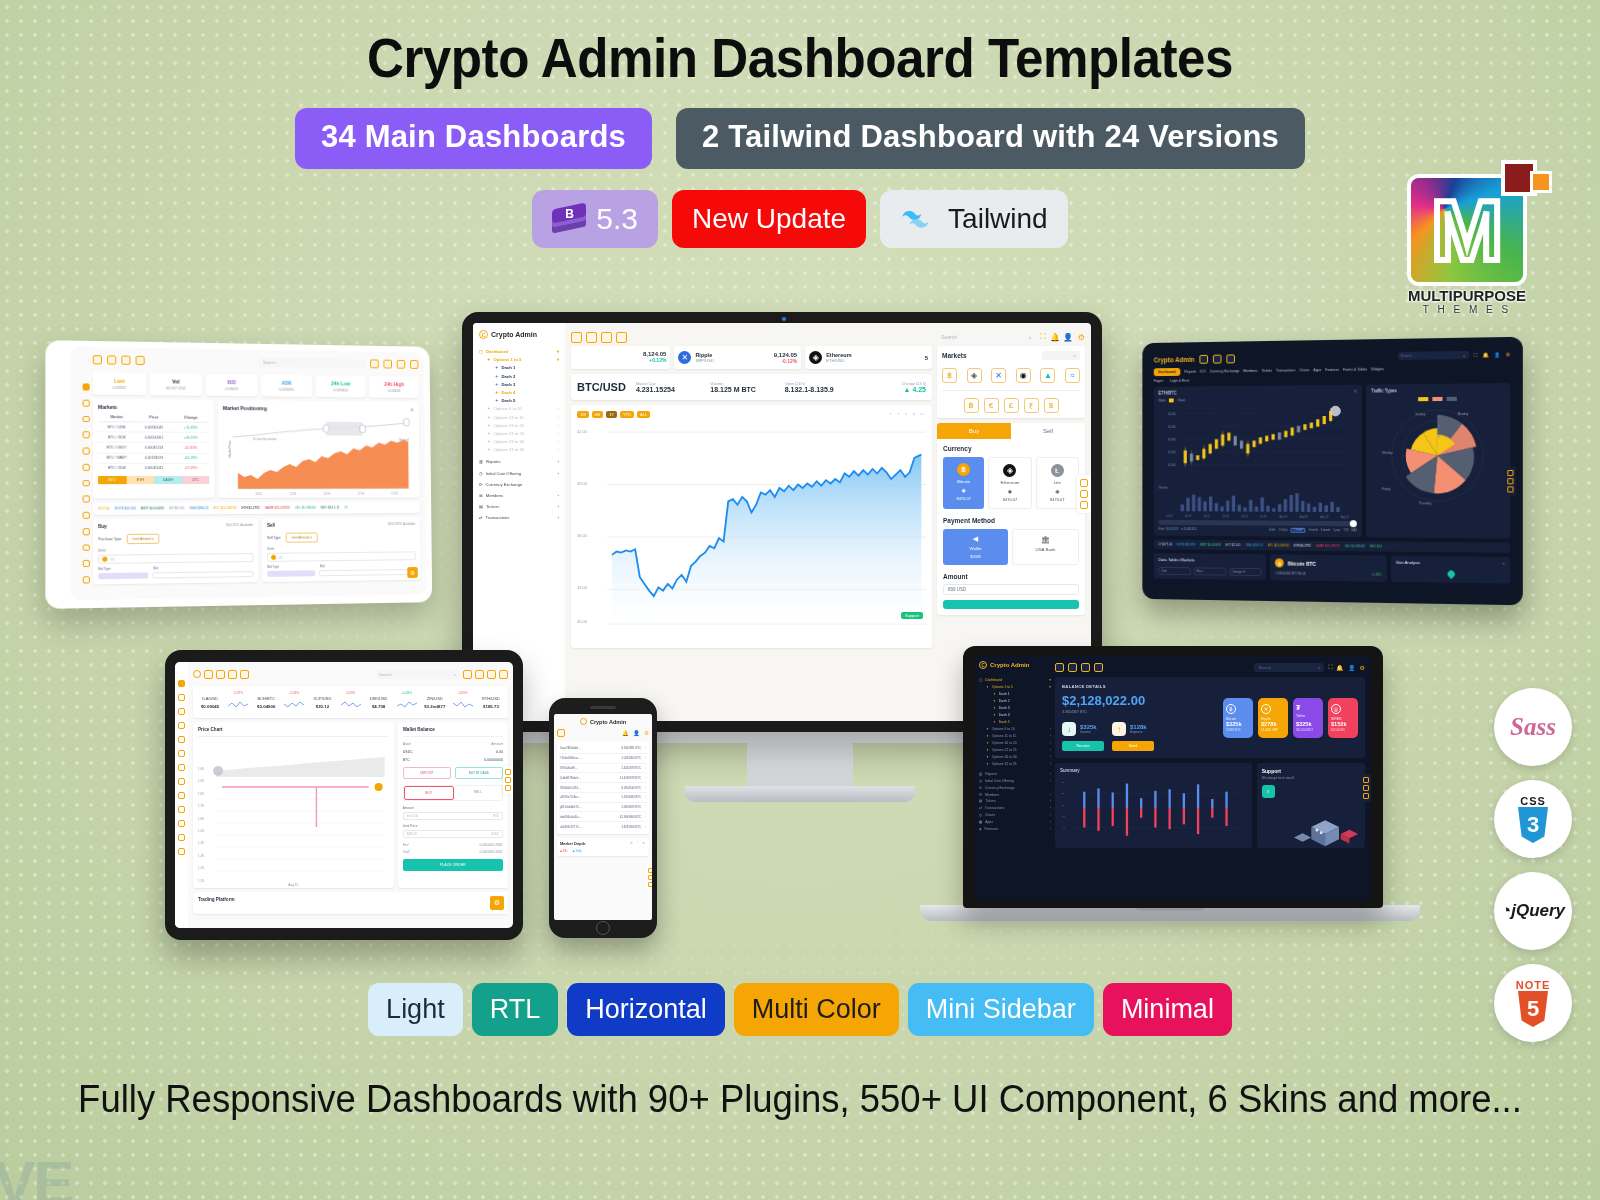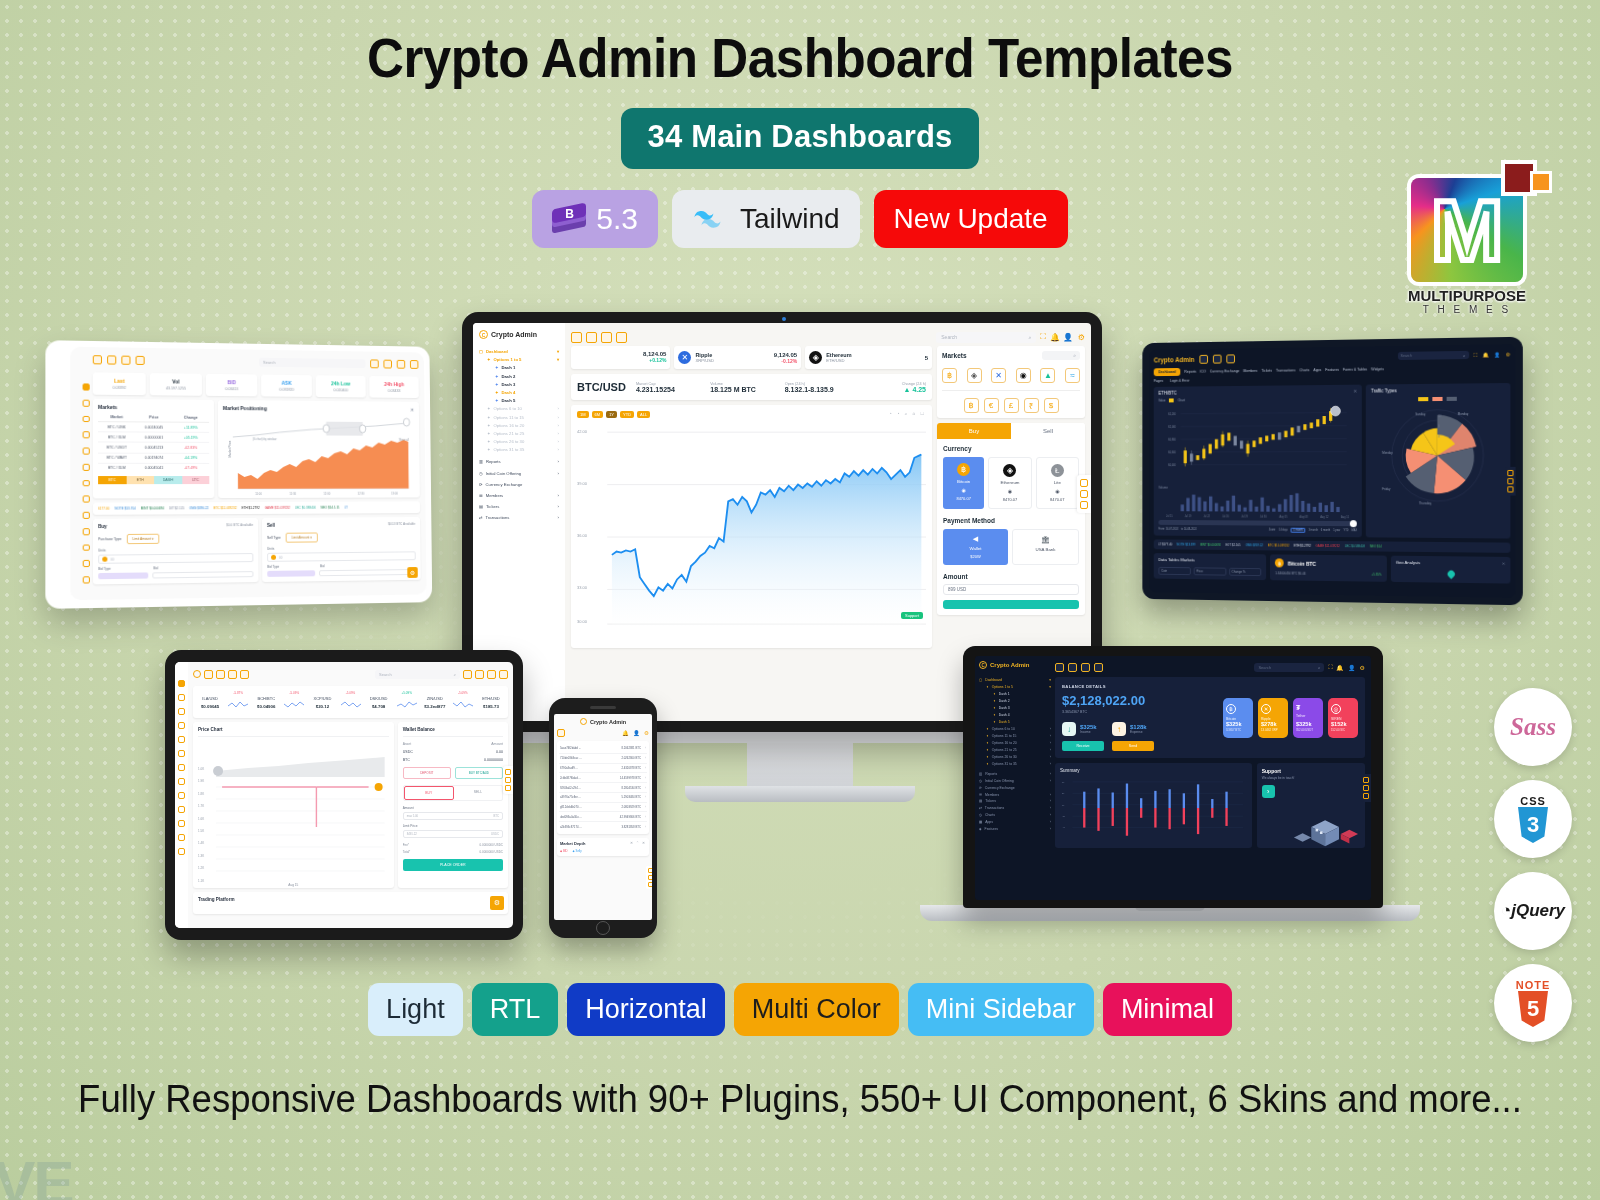--- a/index.html
+++ b/index.html
@@ -29,21 +29,21 @@
     font-family:"Liberation Sans Narrow","Liberation Sans",sans-serif;
     transform: scaleX(.93);
   }
   .pill-row{ position:absolute; top:108px; left:0; width:100%; display:flex; justify-content:center; gap:24px; }
   .pill{
     color:#fff; font-size:31px; font-weight:bold; border-radius:12px;
     padding:11px 26px 14px; letter-spacing:.2px; white-space:nowrap;
     font-family:"Liberation Sans Narrow","Liberation Sans",sans-serif;
   }
   .pill.blue{ background:#4a6cdf; }
-  .pill.amber{ background:#0f766e; }
+  .pill.amber{ background:#8b5cf6; }
   .pill.slate{ background:#4c5a63; }
 
   .badge-row{ position:absolute; top:190px; left:0; width:100%; display:flex; justify-content:center; gap:14px; align-items:center; }
   .badge{ border-radius:12px; display:flex; align-items:center; gap:10px; padding:9px 20px; height:58px; }
   .badge.bs{ background:#b9a2e3; }
   .badge.bs .lbl{ color:#fff; font-size:30px; font-weight:500; }
   .badge.tw{ background:#e9ecef; }
   .badge.tw .lbl{ color:#1a1a1a; font-size:28px; }
   .badge.nu{ background:#f60909; }
   .badge.nu .lbl{ color:#fff; font-size:28px; }
@@ -148,42 +148,43 @@
 </head>
 <body>
 
 <div class="dots-bg"></div>
 <div class="watermark">VE</div>
 
 <div class="hero-title">Crypto Admin Dashboard Templates</div>
 
 <div class="pill-row">
   <div class="pill amber">34 Main Dashboards</div>
+  <div class="pill slate">2 Tailwind Dashboard with 24 Versions</div>
 </div>
 
 <div class="badge-row">
   <div class="badge bs">
     <span class="bs-logo">
         <i></i>
         <i></i>
         <i></i>
         <b>B</b>
       </span>
     <span class="lbl">5.3</span>
   </div>
+  <div class="badge nu">
+    <span class="lbl">New Update</span>
+  </div>
   <div class="badge tw">
     <svg class="tw-logo" viewBox="0 0 48 28">
       <path d="M12 4c-5 0-8 2.6-9 7.8 1.5-2 3.25-2.75 5.25-2.25 1.14.28 1.95 1.1 2.85 2.02C12.57 13.07 14.27 15 18 15c5 0 8-2.6 9-7.8-1.5 2-3.25 2.75-5.25 2.25-1.14-.28-1.95-1.1-2.85-2.02C17.43 5.93 15.73 4 12 4z" fill="#38bdf8"></path>
       <path d="M3 15c-5 0 0 0 0 0z" fill="none"></path>
       <path d="M21 14c-5 0-8 2.6-9 7.8 1.5-2 3.25-2.75 5.25-2.25 1.14.28 1.95 1.1 2.85 2.02C21.57 23.07 23.27 25 27 25c5 0 8-2.6 9-7.8-1.5 2-3.25 2.75-5.25 2.25-1.14-.28-1.95-1.1-2.85-2.02C26.43 15.93 24.73 14 21 14z" fill="#38bdf8" opacity=".55"></path>
     </svg>
     <span class="lbl">Tailwind</span>
-  </div>
-  <div class="badge nu">
-    <span class="lbl">New Update</span>
   </div>
 </div>
 
 <div class="mt-logo">
   <div class="mt-mark">
     <div class="m">M</div>
     <div class="sq1"></div>
     <div class="sq2"></div>
   </div>
   <div class="mt-name">MULTIPURPOSE</div>

